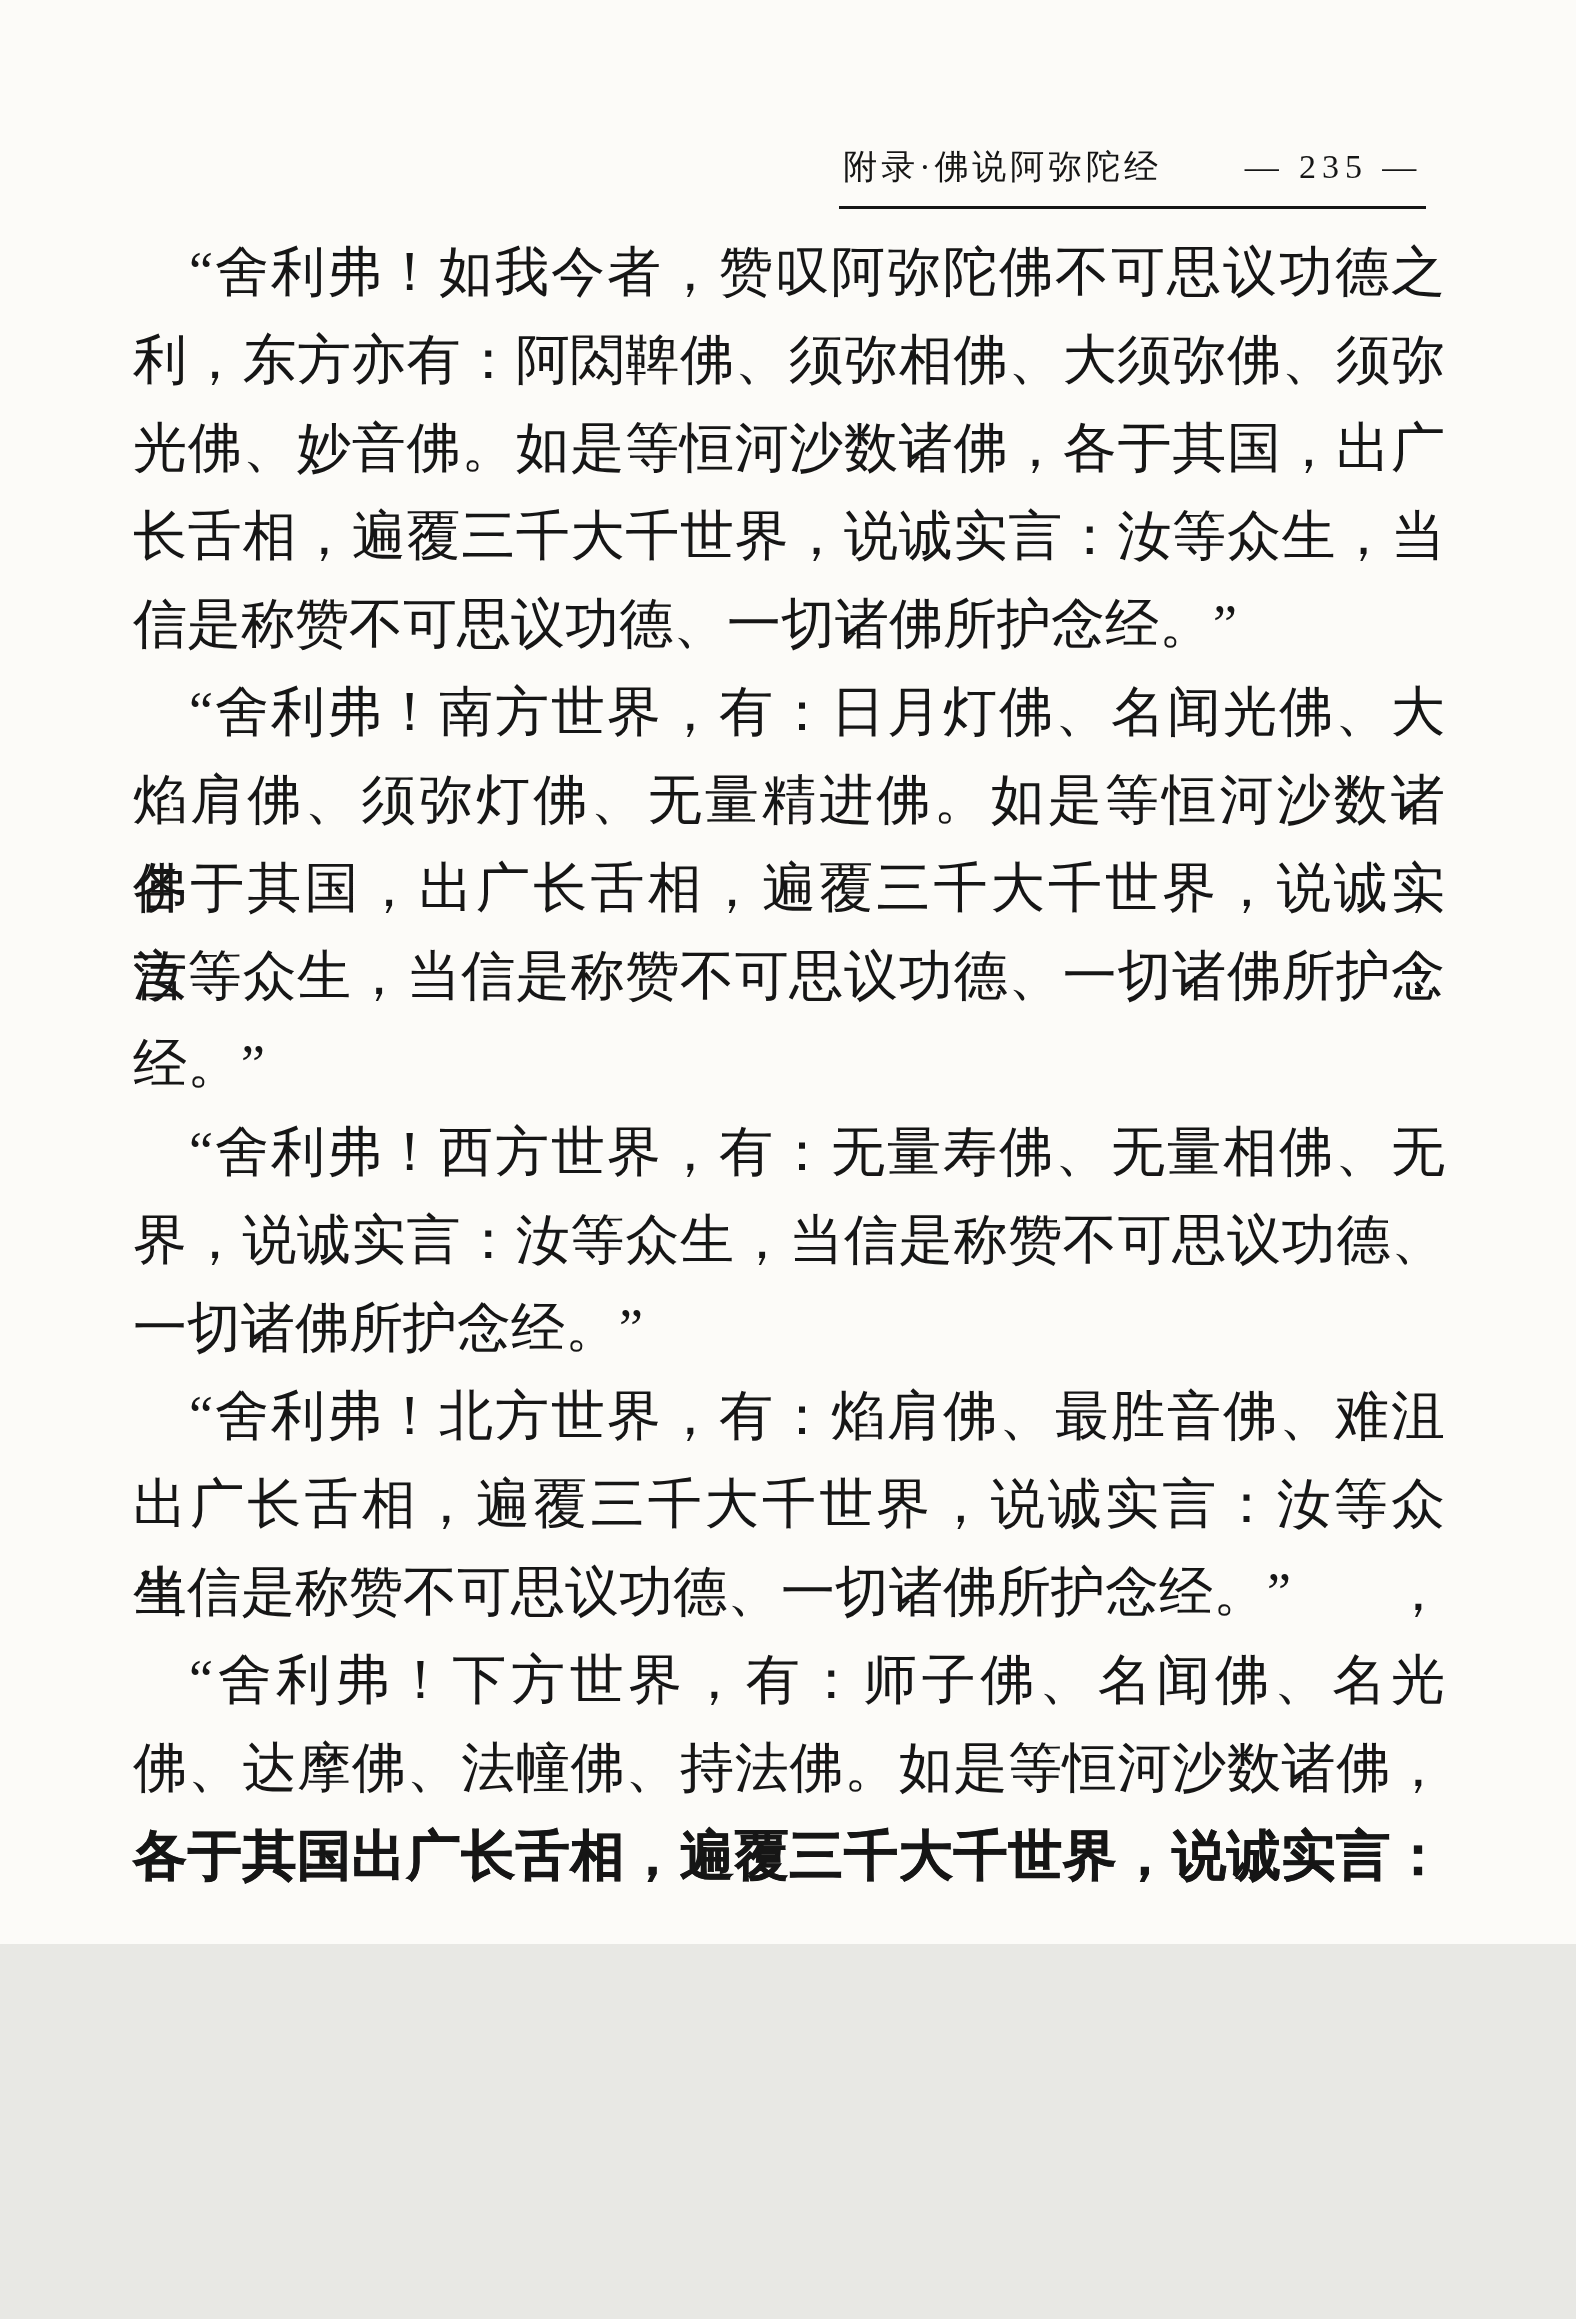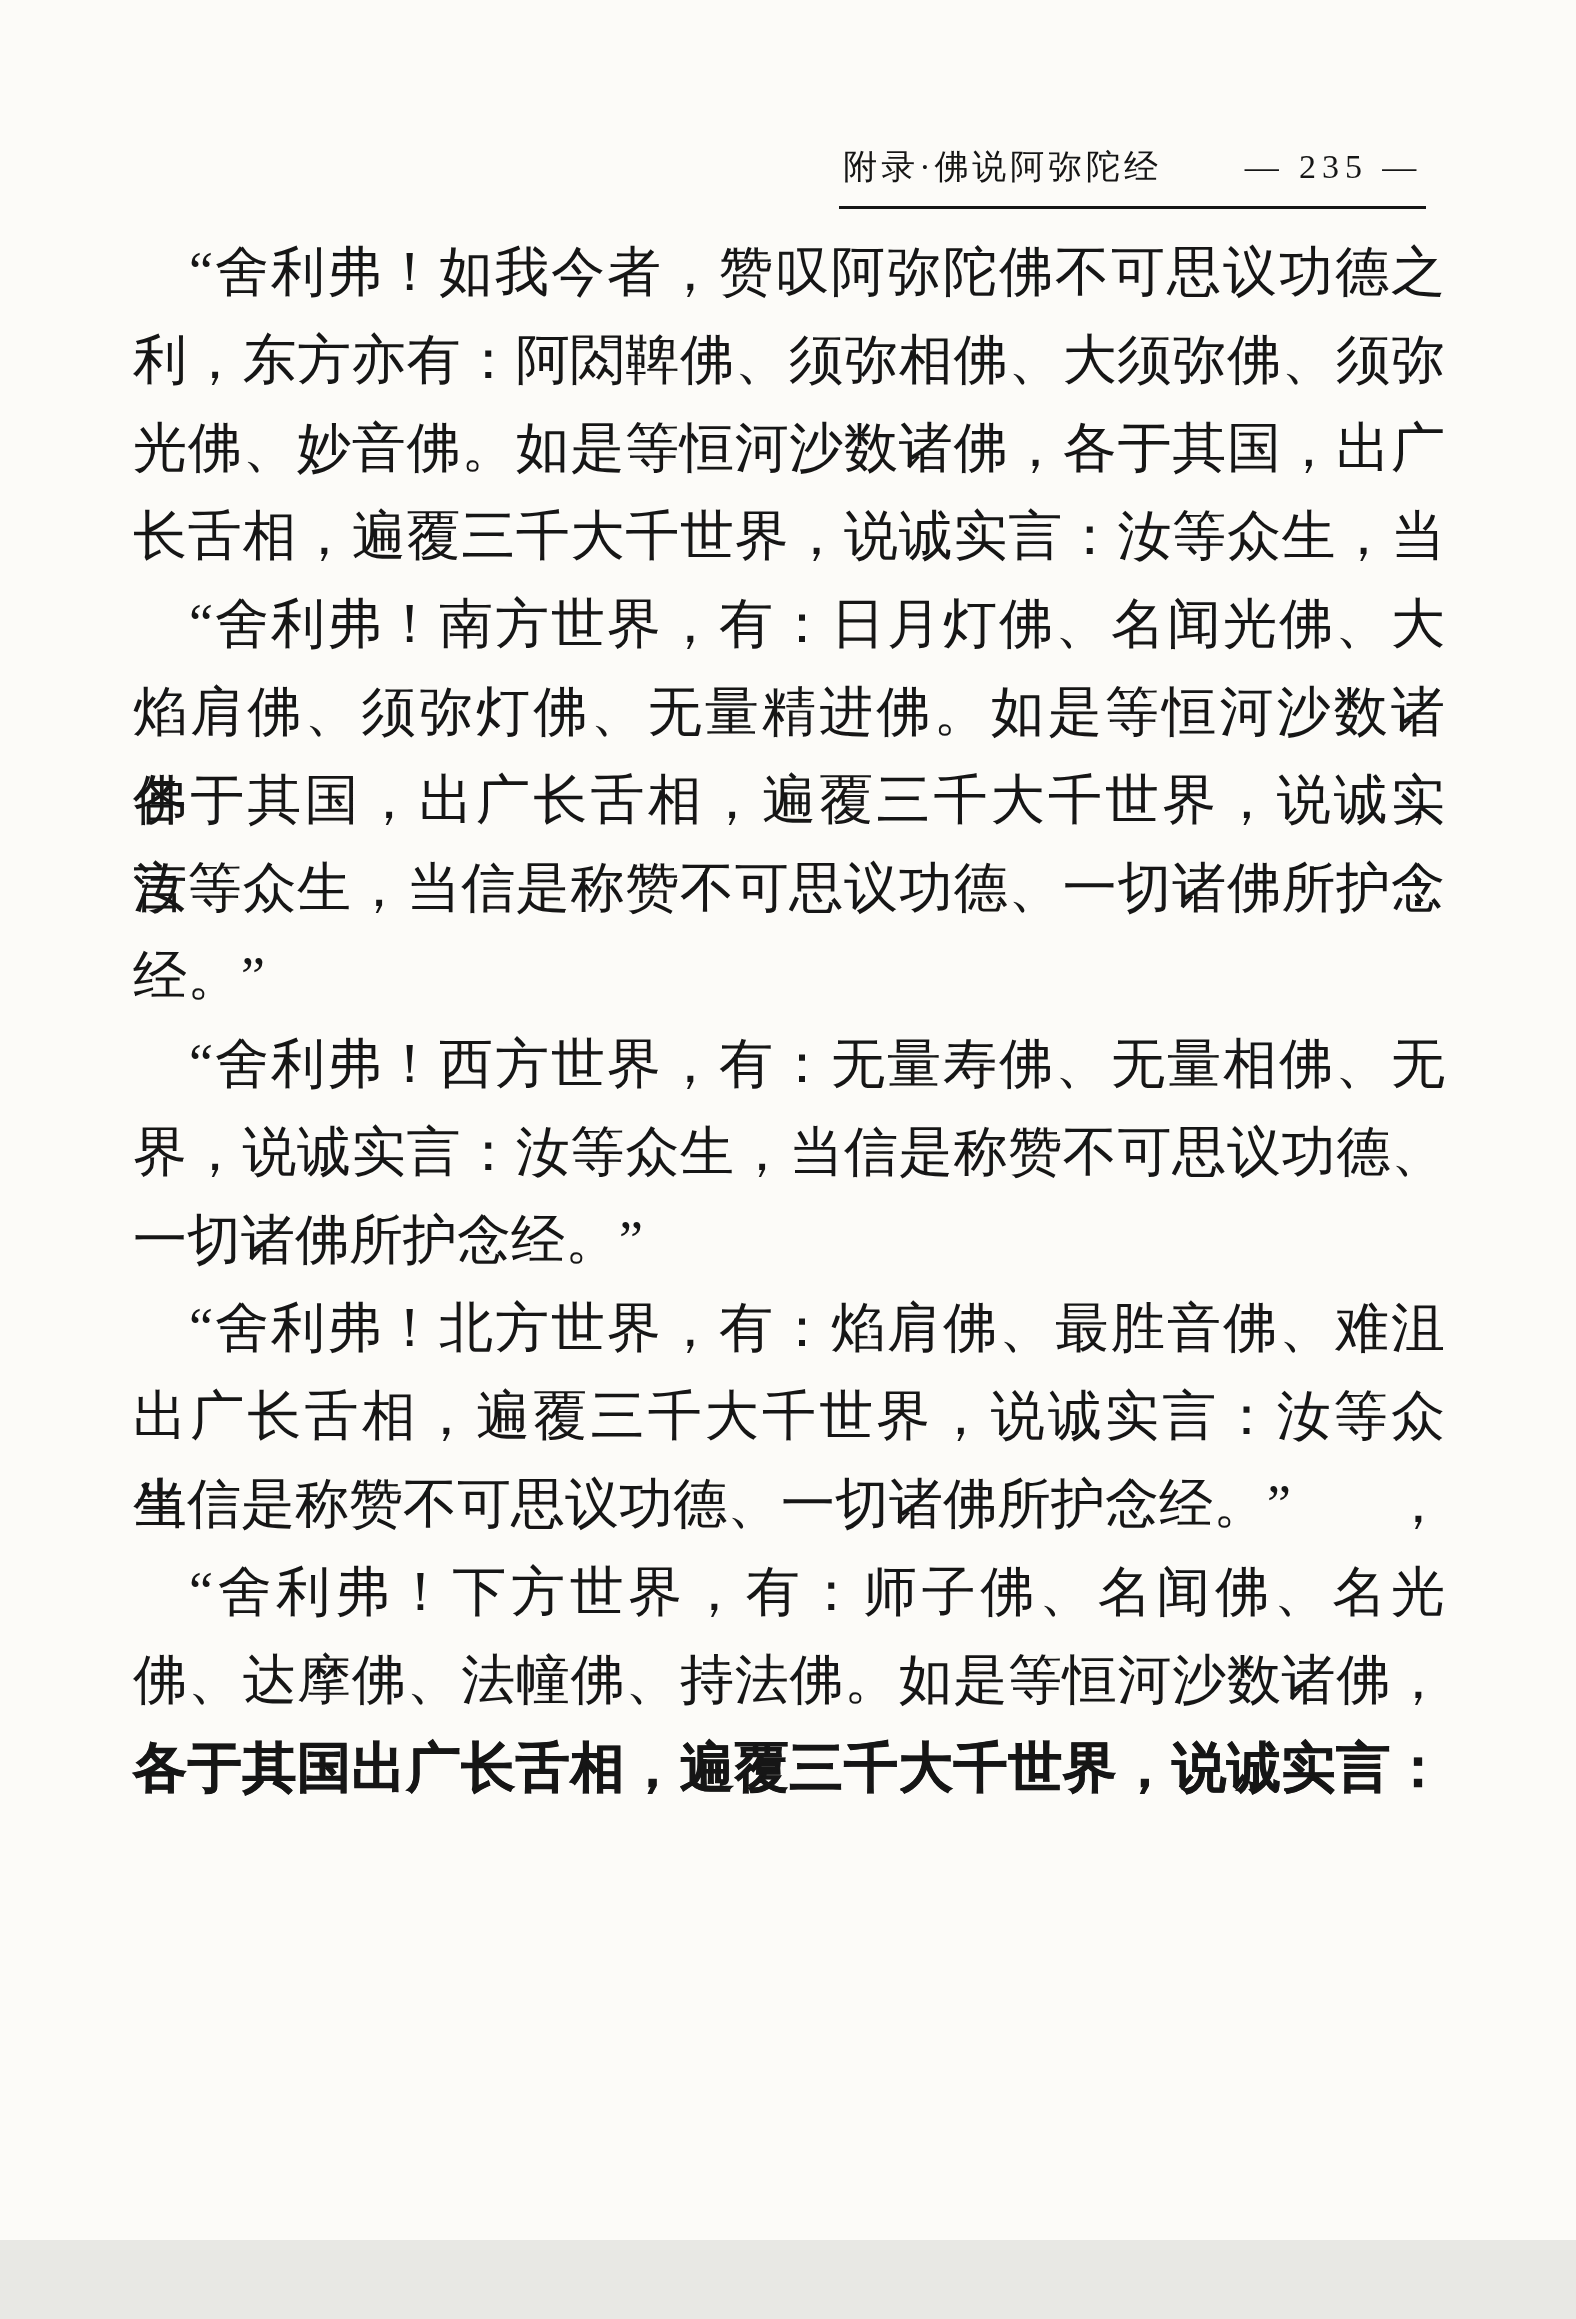--- a/index.html
+++ b/index.html
@@ -3,21 +3,21 @@
 <meta charset="utf-8">
 <style>
   html,body{margin:0;padding:0;}
   body{
     font-family:"Liberation Serif","DejaVu Serif",serif;
     background:#e8e8e4;
   }
   .page{
     position:relative;
     width:1576px;
-    height:2240px;
+    height:1944px;
     margin:0 auto;
     background:var(--paper,#fcfbf8);
     color:var(--ink,#161616);
     overflow:hidden;
   }
   .header{
     position:absolute;
     top:144px;
     right:150px;
     display:flex;
@@ -69,20 +69,21 @@
 <div class="page">
   <div class="header">
     <span>附录·佛说阿弥陀经</span>
     <span class="pagenum">— 235 —</span>
   </div>
   <div class="bodytext" id="body-text">
       <div class="line fill indent">“舍利弗！如我今者，赞叹阿弥陀佛不可思议功德之</div>
       <div class="line fill">利，东方亦有：阿閦鞞佛、须弥相佛、大须弥佛、须弥</div>
       <div class="line fill">光佛、妙音佛。如是等恒河沙数诸佛，各于其国，出广</div>
       <div class="line fill">长舌相，遍覆三千大千世界，说诚实言：汝等众生，当</div>
+      <div class="line">信是称赞不可思议功德、一切诸佛所护念经。”</div>
       <div class="line fill indent">“舍利弗！南方世界，有：日月灯佛、名闻光佛、大</div>
       <div class="line fill">焰肩佛、须弥灯佛、无量精进佛。如是等恒河沙数诸佛，</div>
       <div class="line fill">各于其国，出广长舌相，遍覆三千大千世界，说诚实言：</div>
       <div class="line fill">汝等众生，当信是称赞不可思议功德、一切诸佛所护念</div>
       <div class="line">经。”</div>
       <div class="line fill indent">“舍利弗！西方世界，有：无量寿佛、无量相佛、无</div>
       <div class="line fill">界，说诚实言：汝等众生，当信是称赞不可思议功德、</div>
       <div class="line">一切诸佛所护念经。”</div>
       <div class="line fill indent">“舍利弗！北方世界，有：焰肩佛、最胜音佛、难沮</div>
       <div class="line fill">出广长舌相，遍覆三千大千世界，说诚实言：汝等众生，</div>

